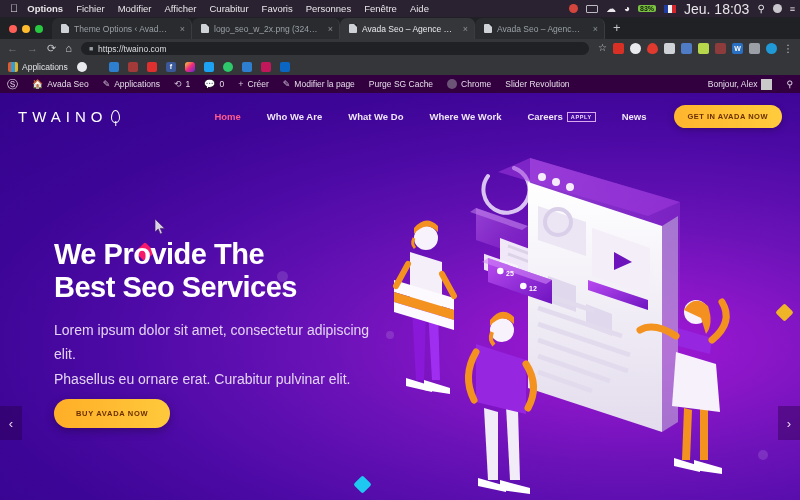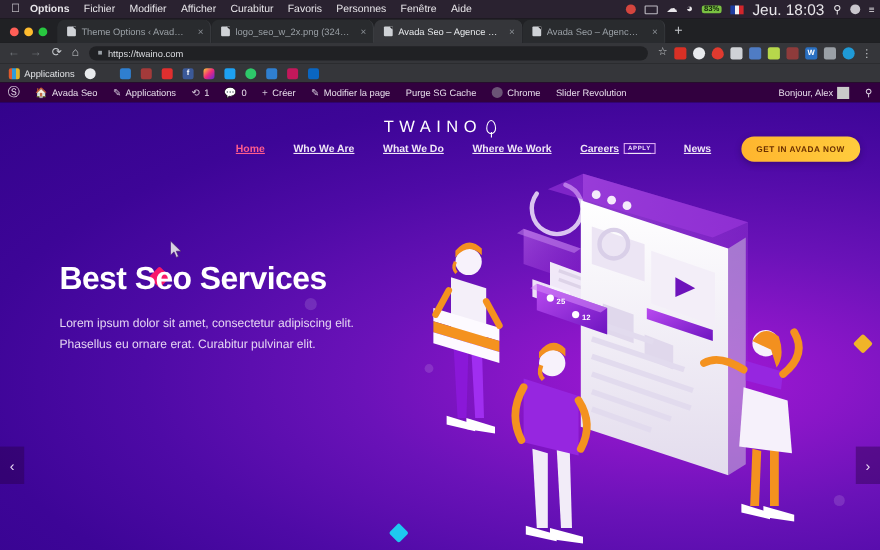--- a/index.html
+++ b/index.html
@@ -113,34 +113,34 @@
   .wp-sq{width:10px;height:10px;border-radius:50%;background:#6b5476;display:inline-block;}
 
   
   .site {
     position:absolute; top:93px; left:0; width:800px; height:407px;
     background: radial-gradient(ellipse at 78% 62%, #a318d6 0%, #8a16c8 16%, #6a12b8 34%, #4e0aa6 56%, #3d0597 74%, #33038c 100%);
     overflow:hidden;
   }
   .sitenav {
     position:relative; z-index:5; height:46px;
-    display:flex; align-items:center; padding:14px 18px;flex-direction:column;
+    display:flex; align-items:center; padding:0 18px;
   }
   .logo {
     color:#fff; font-size:15px; letter-spacing:5px; font-weight:400;
     display:flex; align-items:center; gap:2px;
   }
   .logo .leaf {
     display:inline-block; width:9px; height:13px;
     border:1.5px solid #fff; border-radius:50% 50% 50% 50%/60% 60% 40% 40%;
     position:relative; margin-left:2px;
   }
   .logo .leaf:after{content:"";position:absolute;left:50%;top:10px;width:1.5px;height:5px;background:#fff;transform:translateX(-50%);}
   .navlinks { margin-left:auto; display:flex; align-items:center; gap:0; }
-  .nlink { color:#efe6f7; font-size:9.5px; font-weight:bold; padding:0 13px; white-space:nowrap;text-decoration:underline;}
+  .nlink { color:#efe6f7; font-size:9.5px; font-weight:bold; padding:0 13px; white-space:nowrap;}
   .nlink.active { color:#ff5c8d; }
   .apply {
     font-size:5.5px; border:1px solid #d9a8f0; color:#f0dcfb;
     padding:1px 3px; margin-left:4px; letter-spacing:.6px; vertical-align:middle;
   }
   .cta-nav {
     margin-left:14px;
     background:linear-gradient(90deg,#ffb52e,#ffcc3d);
     color:#6a2f00; font-size:7.5px; font-weight:bold; letter-spacing:.5px;
     padding:7px 14px; border-radius:14px; white-space:nowrap;
@@ -150,21 +150,21 @@
     position:absolute; left:155px; top:126px; z-index:9;
     width:0;height:0;
   }
   .cursor-arrow svg{display:block;}
 
   .hero-text { position:absolute; left:54px; top:145px; z-index:4; width:330px; }
   .h1 {
     color:#fff; font-size:29px; line-height:1.13; font-weight:bold;
     letter-spacing:-0.5px; margin-bottom:14px;
   }
-  .sub { color:#e4d4f2; font-size:11px; line-height:1.75; margin-bottom:8px; }
+  .sub { color:#e4d4f2; font-size:14px; line-height:1.75; margin-bottom:8px; }
   .btn-row { display:flex; align-items:center; gap:14px; }
   .btn-primary {
     background:linear-gradient(90deg,#ffae27,#ffc93c);
     color:#6a2f00; font-size:7.5px; font-weight:bold; letter-spacing:.7px;
     padding:10px 22px; border-radius:18px; box-shadow:0 3px 10px rgba(0,0,0,.28);
   }
   .btn-ghost {
     background:rgba(255,255,255,.17); border:1px solid rgba(255,255,255,.38);
     color:#fff; font-size:7.5px; font-weight:bold; letter-spacing:.7px;
     padding:10px 20px; border-radius:18px;
@@ -505,24 +505,26 @@
 
     <div class="arrow left">
       <span>‹</span>
     </div>
     <div class="arrow right">
       <span>›</span>
     </div>
 
     <div class="hero-text">
       <div class="h1">
+        <div>We Provide The</div>
         <div>Best Seo Services</div>
       </div>
       <div class="sub">
         <div>Lorem ipsum dolor sit amet, consectetur adipiscing elit.</div>
         <div>Phasellus eu ornare erat. Curabitur pulvinar elit.</div>
       </div>
       <div class="btn-row">
+        <span class="btn-primary">BUY AVADA NOW</span>
       </div>
     </div>
 
   </div>
 </div>
 
 </body></html>

